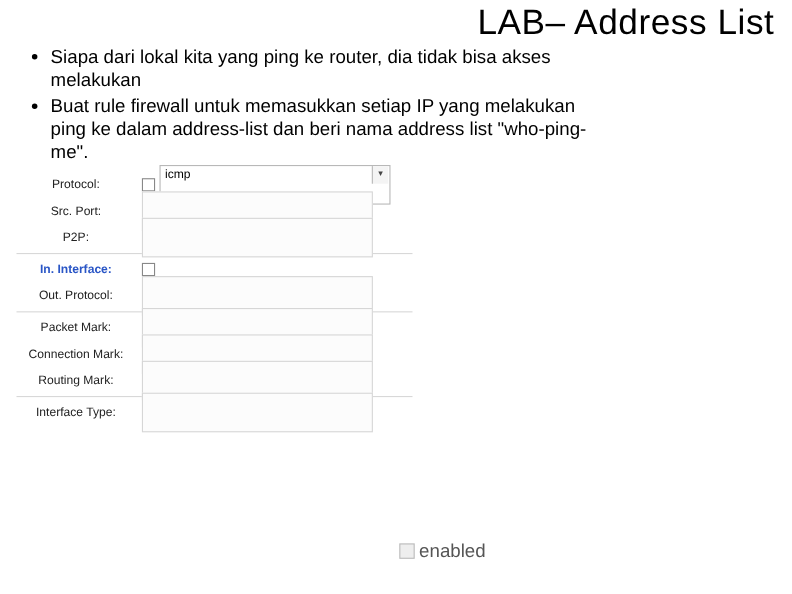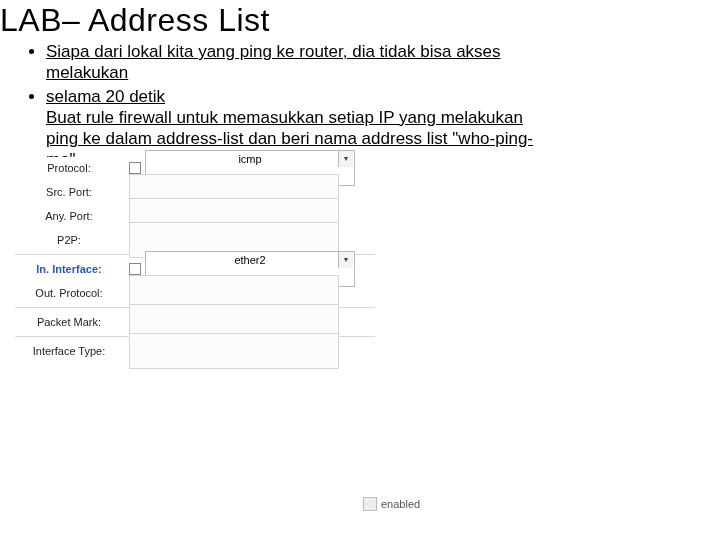--- a/index.html
+++ b/index.html
@@ -14,31 +14,30 @@
   }
   .slide {
     position: relative;
     width: 720px;
     height: 540px;
     box-sizing: border-box;
   }
   .title {
     font-size: 32px;
     font-weight: 400;
-    text-align: left;
+    text-align: right;
     margin: 2px 16px 2px 0;
     letter-spacing: 0.5px;
   }
   ul.bullets {
     margin: 0 24px 0 24px;
     padding: 0 0 0 22px;
     font-size: 17px;
     line-height: 1.25;
     list-style: disc;
-    text-decoration: underline;
   }
   ul.bullets li {
     margin-bottom: 2px;
   }
   .runon {
     display: block;
   }
 
   .form-panel {
     position: absolute;
@@ -86,21 +85,20 @@
   .field {
     height: 36px;
     border: 1px solid #b8b8b8;
     background: #fff;
     box-sizing: border-box;
     padding: 0 4px;
     font-size: 11px;
     color: #000;
     line-height: 16px;
     position: relative;
-    text-align: center;
   }
   .field.disabled {
     border: 1px solid #d6d6d6;
     background: #fcfcfc;
     color: #777;
   }
   .w-mid { width: 210px; }
   .dd {
     display: inline-flex;
     align-items: center;
@@ -125,21 +123,21 @@
     height: 360px;
     background: #ffffff;
   }
 
   .footer {
     position: absolute;
     left: 348px;
     bottom: 6px;
     display: flex;
     align-items: center;
-    font-size: 11px;
+    font-size: 17px;
     color: #555;
     text-align: center;
   }
   .chkd {
     width: 12px;
     height: 12px;
     border: 1px solid #bbb;
     background: #eee;
     margin-right: 4px;
     display: inline-block;
@@ -151,21 +149,20 @@
 <div class="slide">
 
   <div class="title">LAB– Address List</div>
 
   <ul class="bullets">
     <li>
       <span>Siapa dari lokal kita yang ping ke router, dia tidak bisa akses</span>
       <span class="runon">melakukan</span>
     </li>
     <li>
-      <span>selama 20 detik</span>
       <span class="runon">Buat rule firewall untuk memasukkan setiap IP yang melakukan</span>
       <span class="runon">ping ke dalam address-list dan beri nama address list "who-ping-</span>
       <span class="runon">me".</span>
     </li>
   </ul>
 
   <div class="form-panel">
 
     <div class="row">
       <div class="lbl">Protocol:</div>
@@ -177,62 +174,64 @@
     </div>
 
     <div class="row">
       <div class="lbl">Src. Port:</div>
       <div class="field disabled w-mid">
         <span></span>
       </div>
     </div>
 
 
-    <div class="row">
-      <div class="lbl">Any. Port:</div>
-      <div class="field disabled w-mid">
-        <span></span>
-      </div>
-    </div>
 
     <div class="row">
       <div class="lbl">P2P:</div>
       <div class="field disabled w-mid">
         <span></span>
       </div>
     </div>
 
     <div class="sep"></div>
 
     <div class="row">
       <div class="lbl active">In. Interface:</div>
       <span class="chk"></span>
-      <div class="field w-mid">
-        <span>ether2</span>
-        <span class="dd">▼</span>
-      </div>
     </div>
 
     <div class="row">
       <div class="lbl">Out. Protocol:</div>
       <div class="field disabled w-mid">
         <span></span>
       </div>
     </div>
 
     <div class="sep"></div>
 
     <div class="row">
       <div class="lbl">Packet Mark:</div>
       <div class="field disabled w-mid">
         <span></span>
       </div>
     </div>
 
-
+    <div class="row">
+      <div class="lbl">Connection Mark:</div>
+      <div class="field disabled w-mid">
+        <span></span>
+      </div>
+    </div>
+
+    <div class="row">
+      <div class="lbl">Routing Mark:</div>
+      <div class="field disabled w-mid">
+        <span></span>
+      </div>
+    </div>
 
 
     <div class="sep"></div>
 
     <div class="row">
       <div class="lbl">Interface Type:</div>
       <div class="field disabled w-mid">
         <span></span>
       </div>
     </div>

